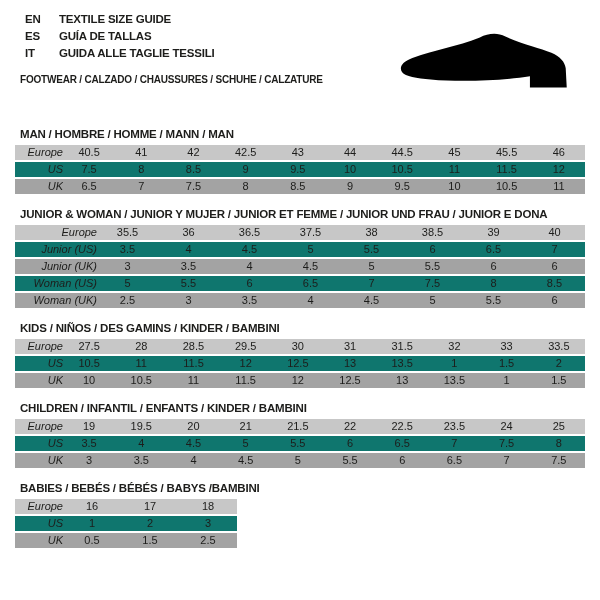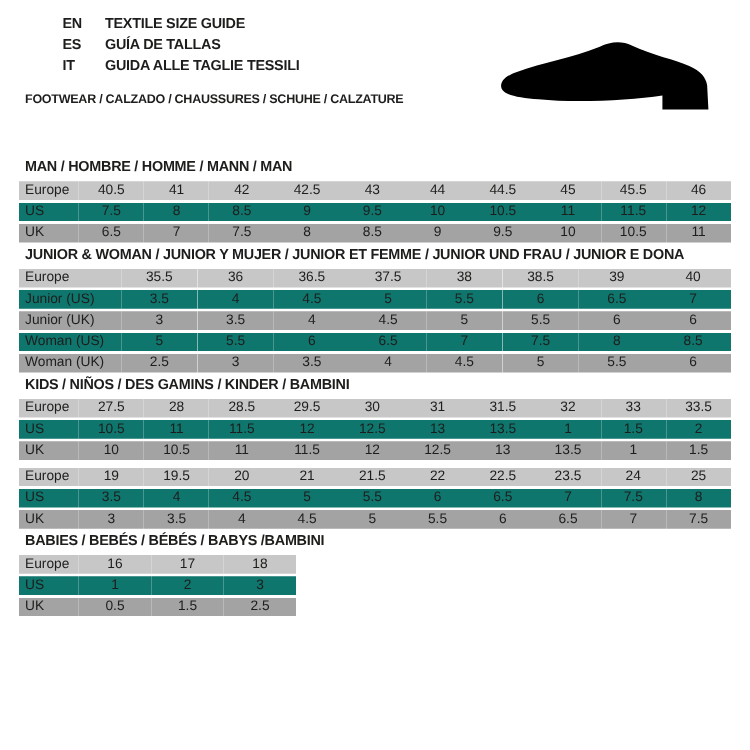--- a/index.html
+++ b/index.html
@@ -7,37 +7,37 @@
     width: 600px; height: 600px;
     background: #ffffff;
     font-family: "Liberation Sans", sans-serif;
     color: #1d1d1b;
     -webkit-font-smoothing: antialiased;
   }
   .page { position: relative; width: 600px; height: 600px; overflow: hidden; background:#fff; }
 
   
   .lang-block { padding-top: 11px; }
-  .lang-row { display: flex; line-height: 17px; font-size: 11.5px; font-weight: 700; letter-spacing: -0.2px; padding-left: 25px; }
+  .lang-row { display: flex; line-height: 17px; font-size: 11.5px; font-weight: 700; letter-spacing: -0.2px; }
   .lang-code { margin-left: 25px; width: 34px; flex: none; }
   .lang-label { flex: none; }
   .category-line { margin: 10px 8px 0 20px; font-size: 10px; font-weight: 700; letter-spacing: -0.2px; line-height: 15px; }
   .shoe-icon { position: absolute; top: 29px; left: 395px; width: 184px; height: 66px; }
 
   
   .sections { margin-top: 41px; }
-  .size-section { margin-top: 2px; }
+  .size-section { margin-top: 12px; }
   .section-title { margin-left: 20px; font-size: 11.5px; font-weight: 700; letter-spacing: -0.2px; line-height: 13px; }
   table.size-table { margin: 4px 0 0 15px; border-collapse: collapse; table-layout: fixed; font-size: 11px; }
   table.size-table td {
     height: 15px; line-height: 15px; padding: 0;
     text-align: center; border-bottom: 2px solid #ffffff;
     white-space: nowrap; overflow: hidden;
   }
-  table.size-table td.label-cell { text-align: left; padding-left: 5px; }
+  table.size-table td.label-cell { text-align: right; padding-left: 5px; font-style: italic; }
   tr.row-header td { background: #c7c7c7; }
   tr.row-white  td { background: #0f766e; }
   tr.row-alt    td { background: #a3a3a3; }
 </style>
 </head>
 <body>
 
 <div class="page">
 
   <div class="lang-block">
@@ -257,20 +257,21 @@
               <td>12.5</td>
               <td>13</td>
               <td>13.5</td>
               <td>1</td>
               <td>1.5</td>
             </tr>
           </tbody>
         </table>
       </div>
       <div class="size-section">
+        <div class="section-title">CHILDREN / INFANTIL / ENFANTS / KINDER / BAMBINI</div>
         <table class="size-table" style="width: 570px;">
           <colgroup>
             <col style="width: 48px;">
             <col>
             <col>
             <col>
             <col>
             <col>
             <col>
             <col>

